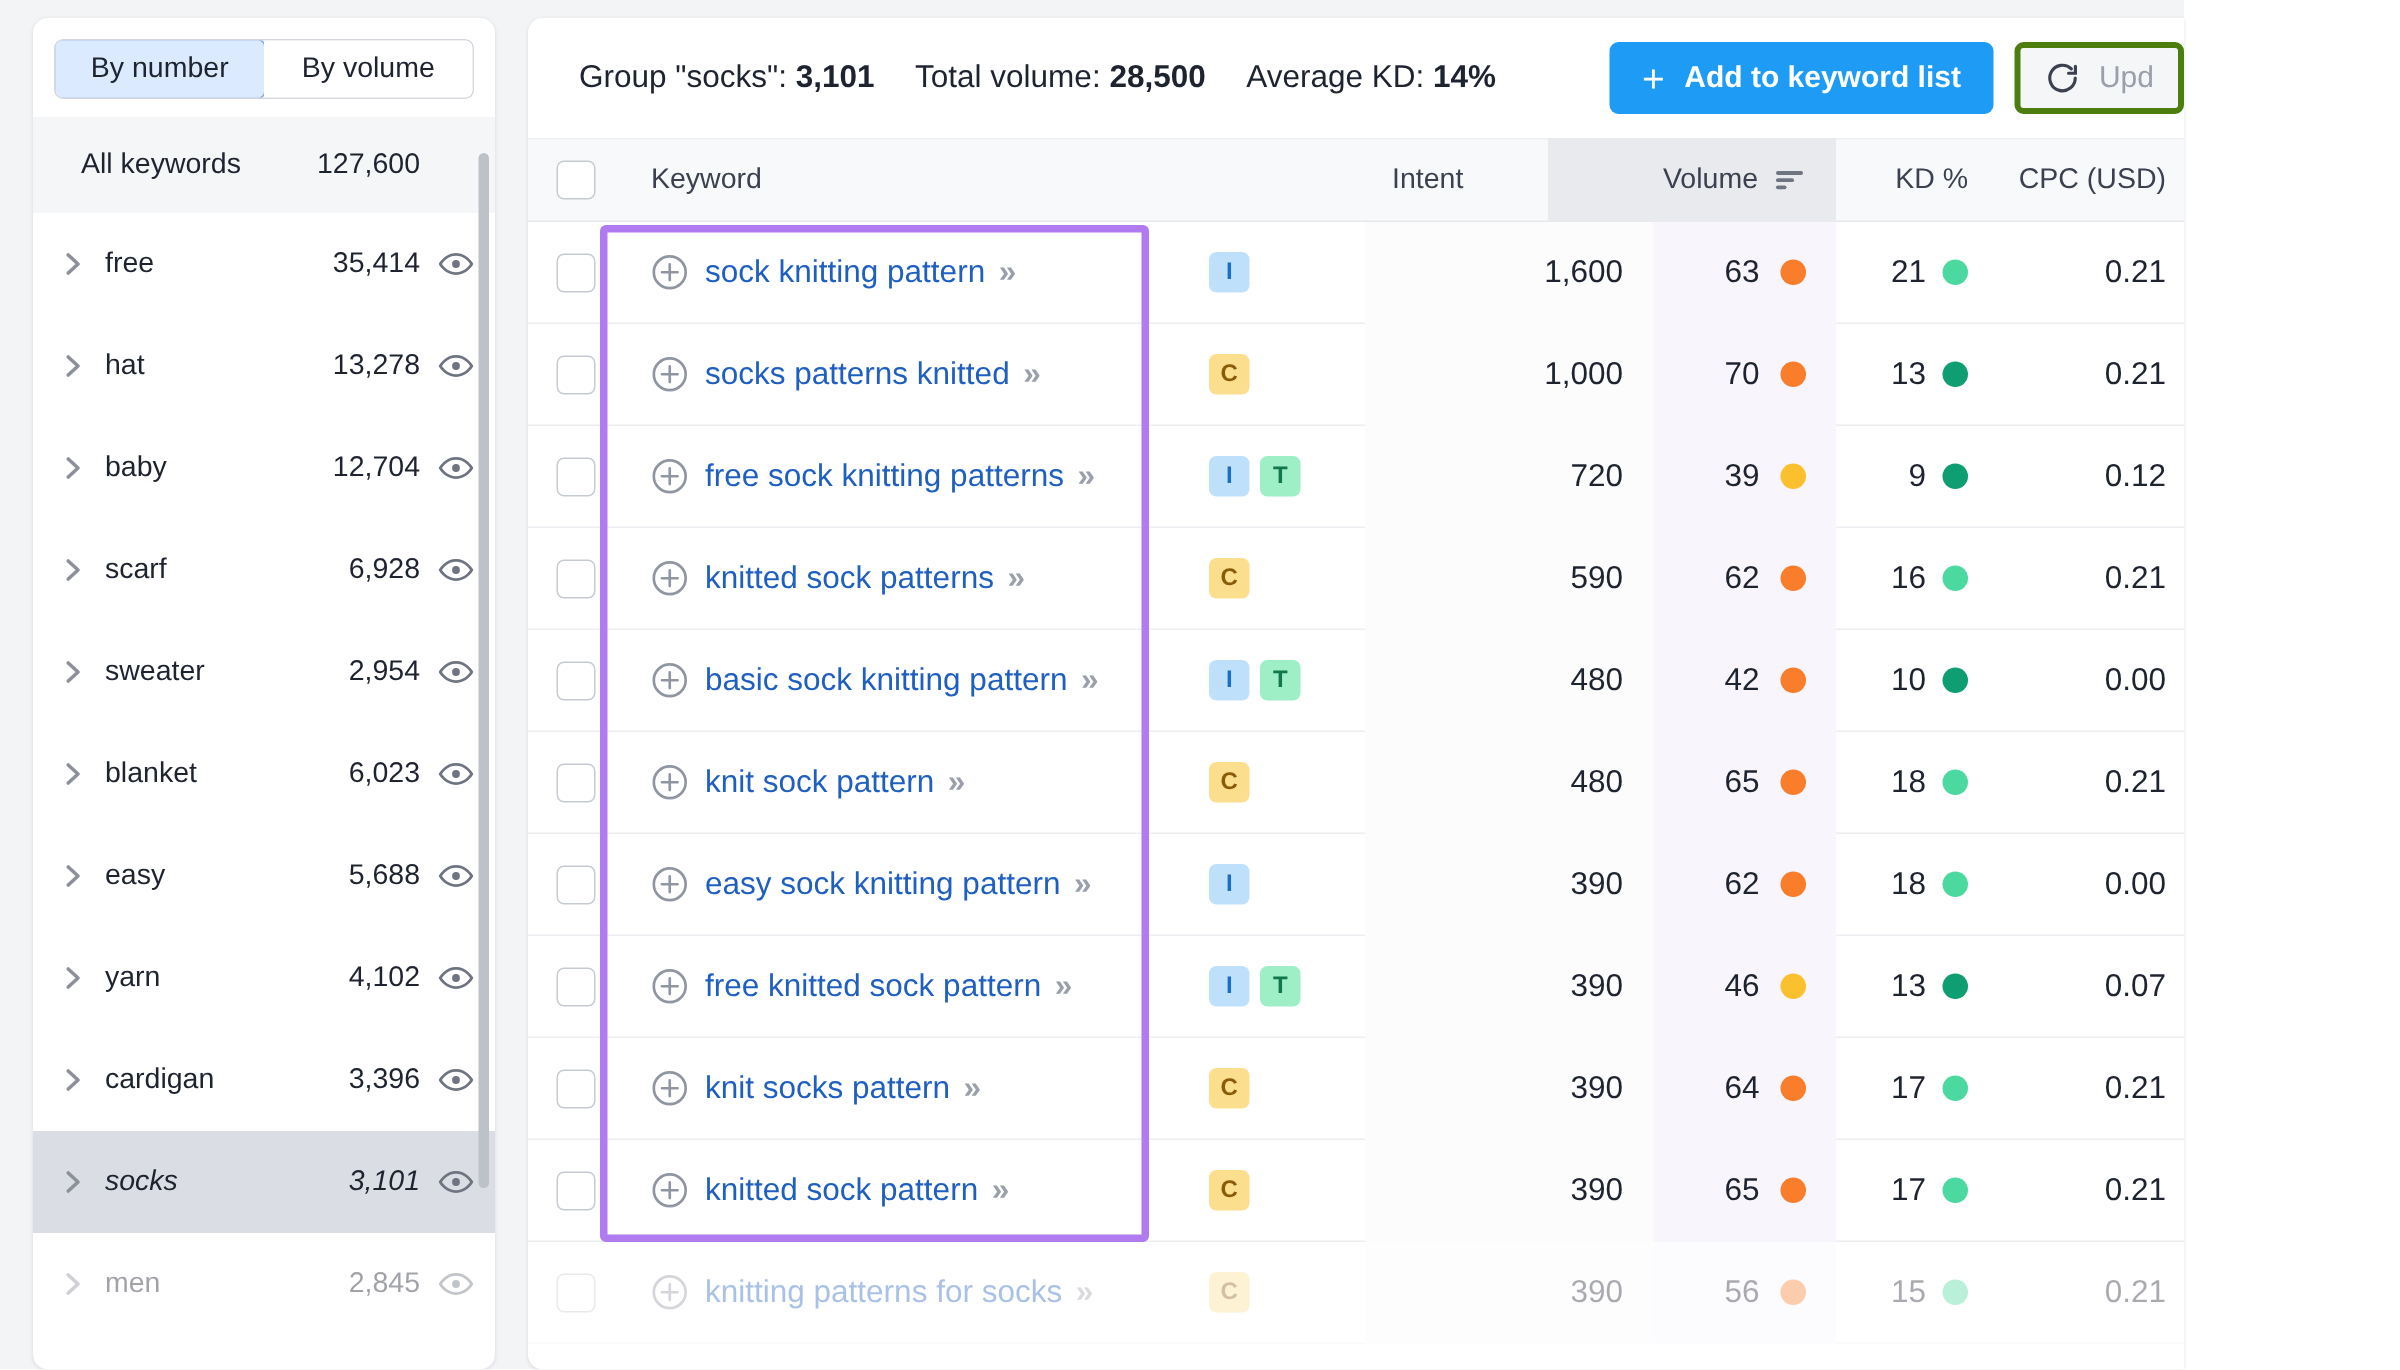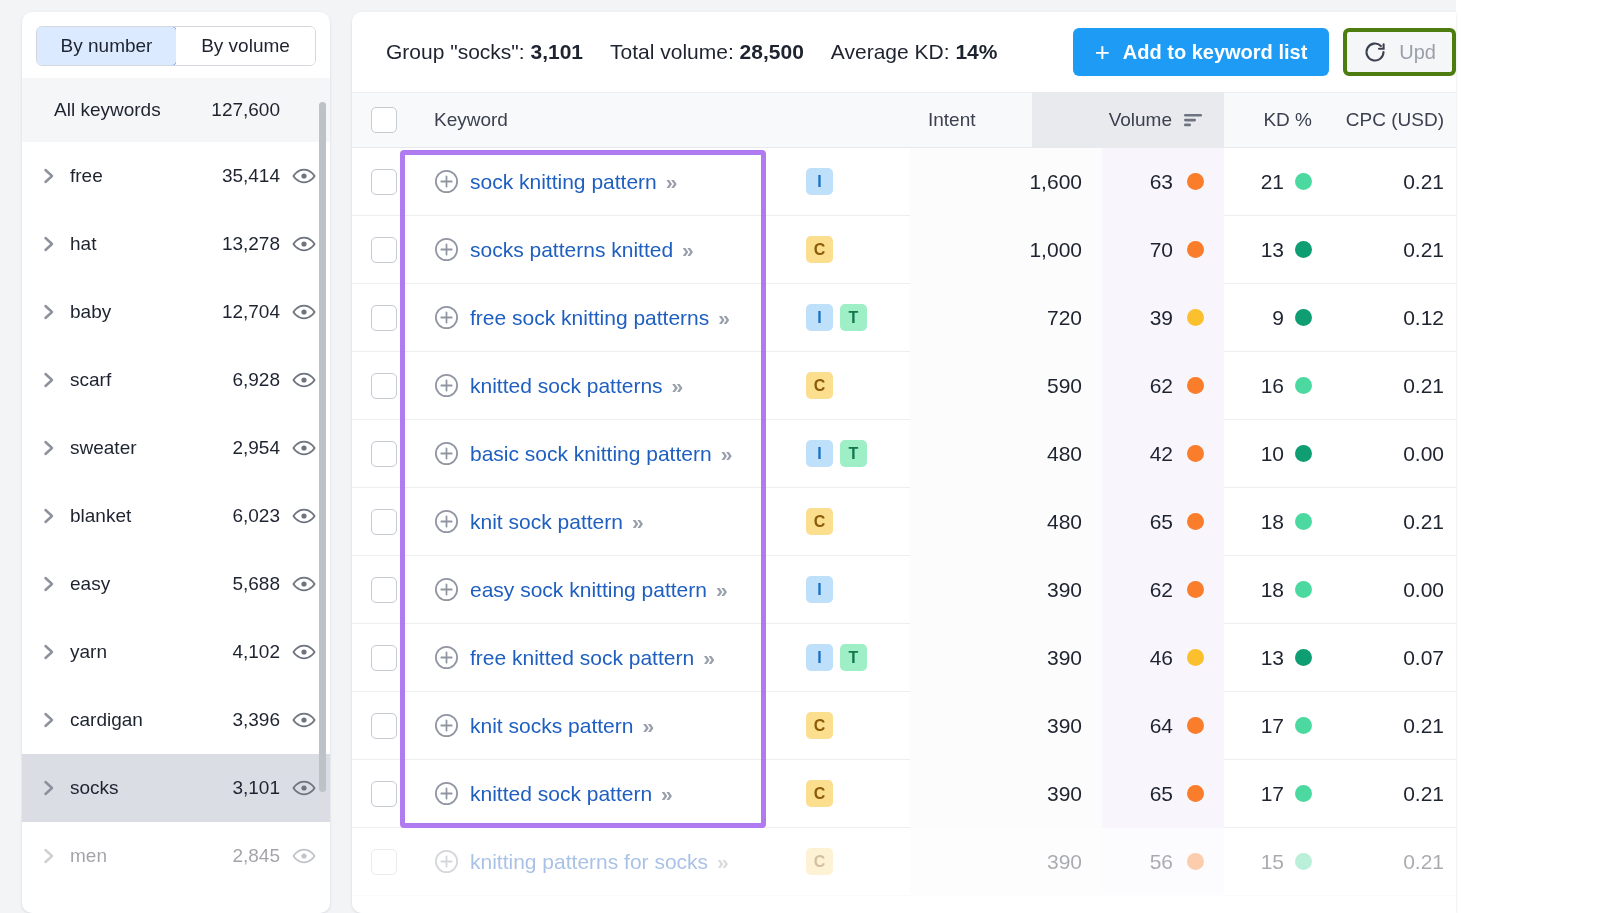--- a/index.html
+++ b/index.html
@@ -75,21 +75,21 @@
     font-size: 19px;
     color: #1e2330;
     cursor: pointer;
     position: relative;
   }
   .kw-row.allkw {
     background: #f5f6f8;
     height: 64px;
     padding-left: 32px;
   }
-  .kw-row.selected { background: #dadde3; }
+  .kw-row.selected { background: #dadde3; font-style: italic; }
   .kw-row.faded { opacity: .42; }
   .chev {
     width: 22px; flex: none;
     display: flex; align-items: center; justify-content: center;
     color: #8b909a;
     margin-right: 10px;
   }
   .chev svg { display: block; }
   .kw-label { flex: 1; white-space: nowrap; }
   .kw-count {

